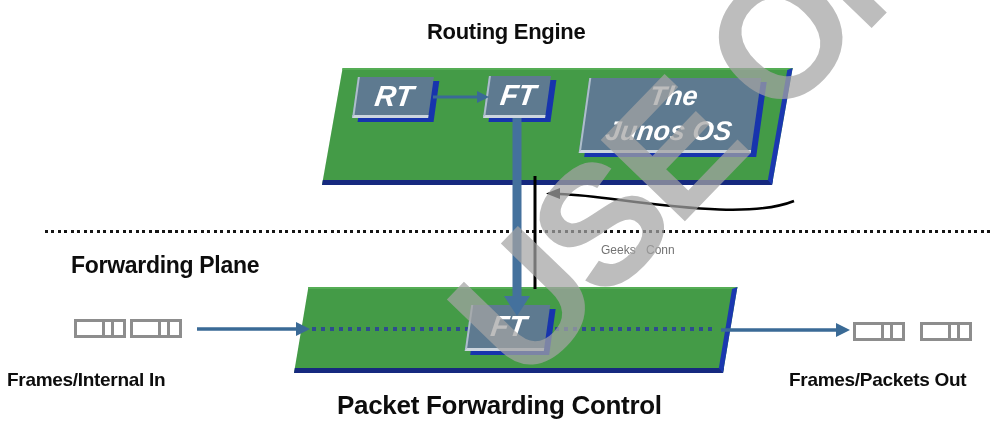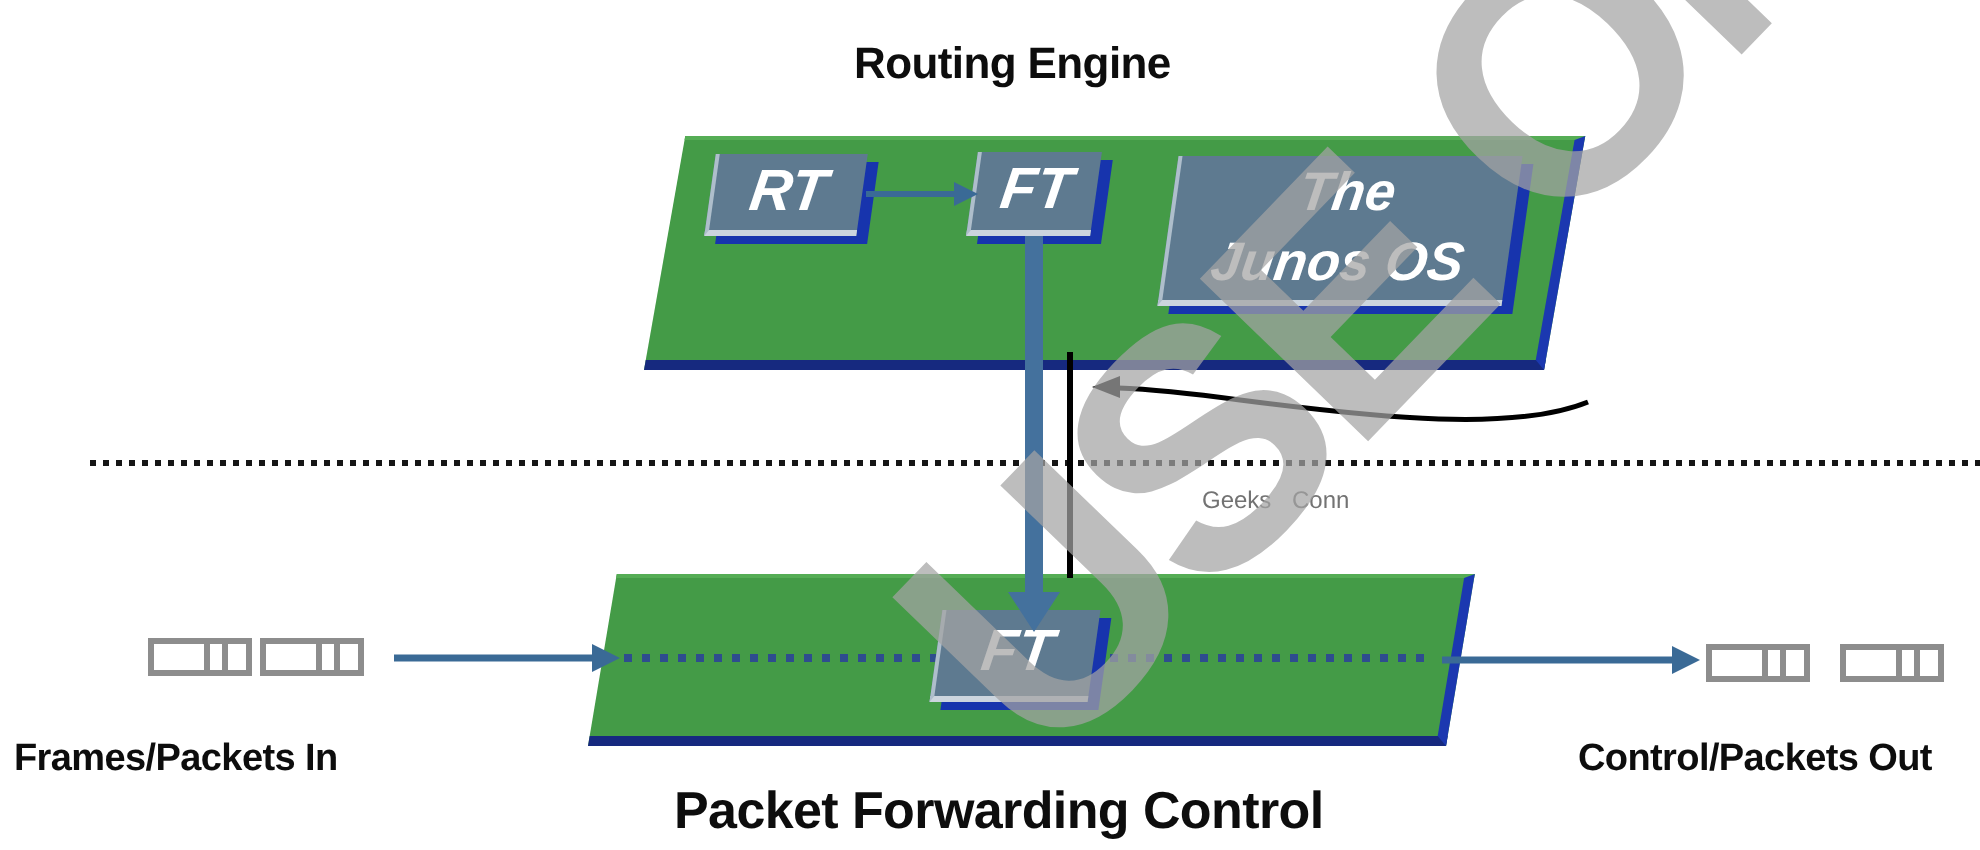--- a/index.html
+++ b/index.html
@@ -140,19 +140,20 @@
     <span class="div1"></span>
     <span class="div2"></span>
   </div>
   <div class="packet-icon" style="left:920px;top:322px;">
     <span class="div1"></span>
     <span class="div2"></span>
   </div>
 
   <div class="lbl" id="routing-engine-title">Routing Engine</div>
   <div class="lbl" id="pfe-title">Packet Forwarding Control</div>
-  <div class="lbl" id="frames-in-label">Frames/Packets In</div>
-  <div class="lbl" id="frames-out-label">Control/Packets Out</div>
+  <div class="lbl" id="forwarding-plane-label">Forwarding Plane</div>
+  <div class="lbl" id="frames-in-label">Frames/Internal In</div>
+  <div class="lbl" id="frames-out-label">Frames/Packets Out</div>
   <div id="credit-label">Geeks Conn</div>
 
   <div id="watermark">USE ONLY</div>
 
 </div>
 
 </body></html>

